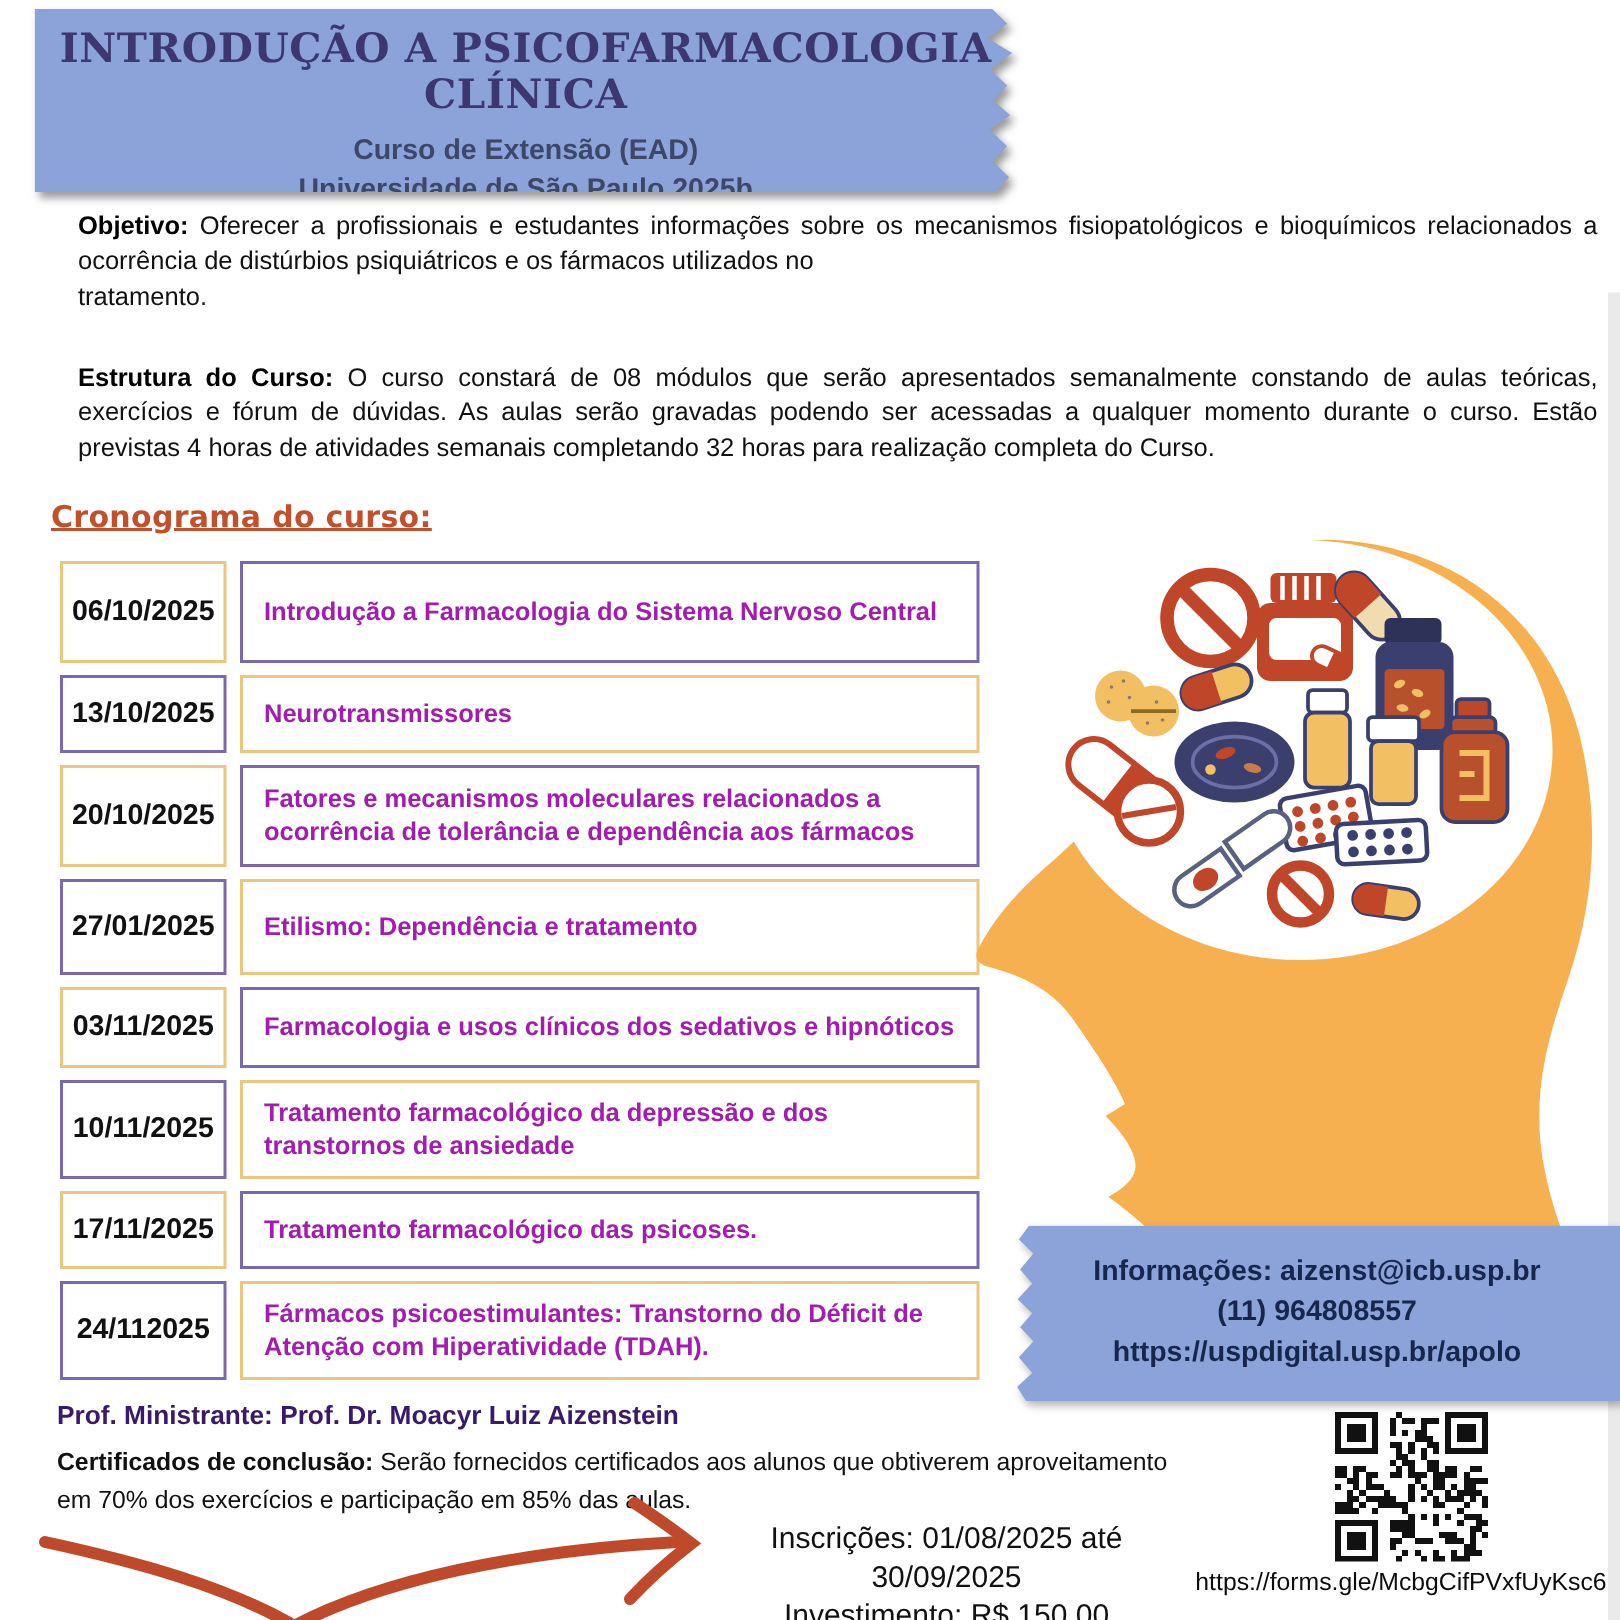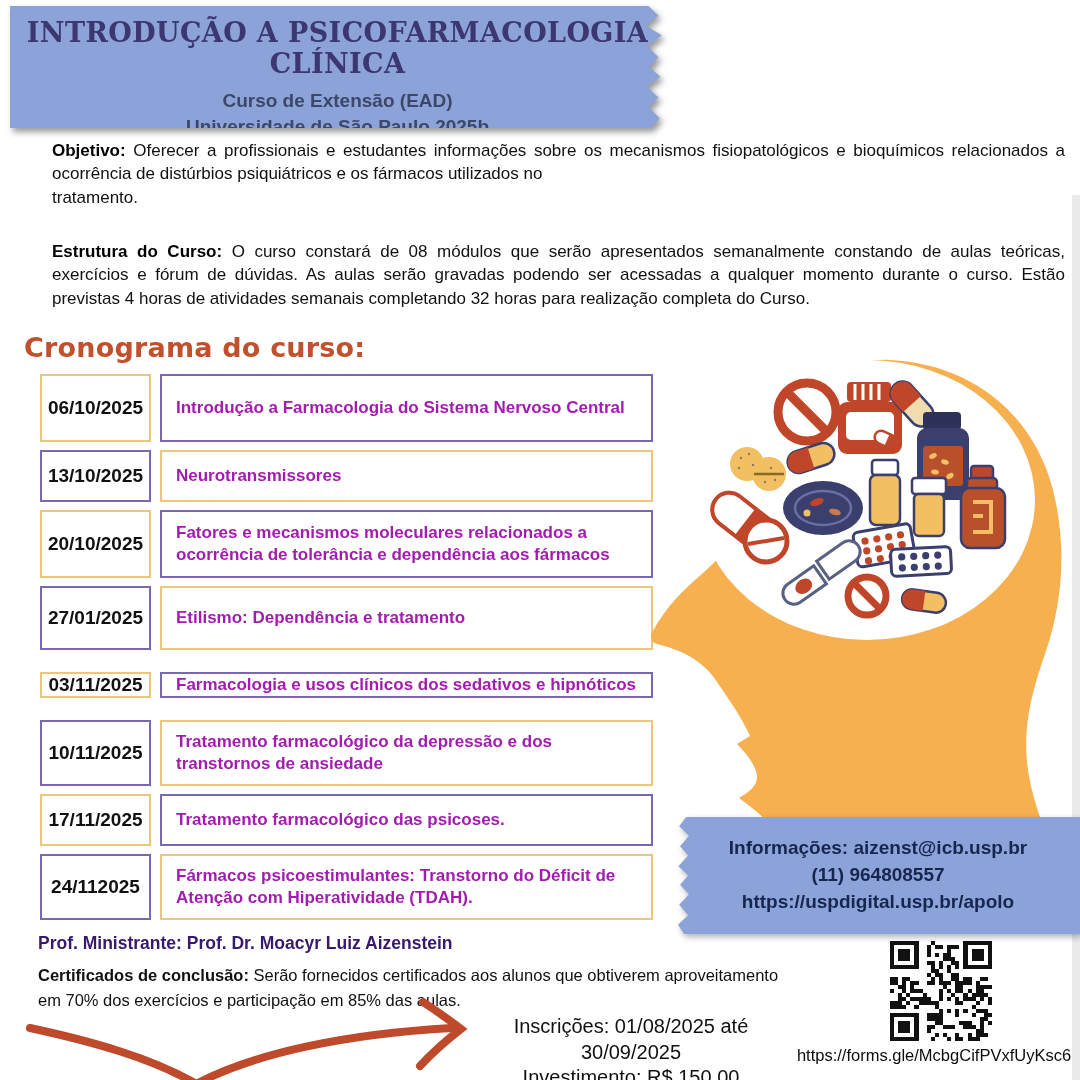--- a/index.html
+++ b/index.html
@@ -5,39 +5,39 @@
   :root{
     --banner-blue:#8ca3d9; --title-ink:#3c3770; --subtitle-ink:#3d4769;
     --heading-orange:#c2502d; --border-orange:#ecc57f; --border-purple:#7a68ae;
     --head-yellow:#f7b050; --pill-red:#c0462a; --pill-navy:#3b3f6e; --pill-yellow:#f2c063;
     --contact-ink:#17264f; --professor-ink:#38196b; --arrow:#bf4a2b;
   }
   html,body{margin:0;padding:0;background:#ffffff;}
   .page{position:relative;width:1080px;height:1080px;background:#ffffff;overflow:hidden;
         font-family:"Liberation Sans",sans-serif;color:#111;}
   
-  .banner-wrap{position:absolute;left:10px;top:6px;z-index:3;filter:drop-shadow(3px 4px 3px rgba(70,70,70,.55));}
+  .banner-wrap{position:absolute;left:23px;top:6px;z-index:3;filter:drop-shadow(3px 4px 3px rgba(70,70,70,.55));}
   .banner{width:655px;height:122px;background:var(--banner-blue);box-sizing:border-box;padding-top:11px;text-align:center;
     clip-path:polygon(0 0,97.5% 0,99% 8%,97% 16%,99.5% 24%,97.3% 33%,99% 42%,97.6% 50%,99.3% 58%,97.2% 66%,99% 75%,97.5% 83%,99.2% 92%,97.8% 100%,0 100%);}
   .banner-title{font-family:"DejaVu Serif",serif;font-weight:bold;font-size:27px;letter-spacing:.4px;color:var(--title-ink);margin:0;}
   .banner-sub{font-size:19px;font-weight:bold;color:var(--subtitle-ink);line-height:26px;margin-top:9px;}
   
   .para{position:absolute;left:52px;width:1013px;font-size:17px;line-height:1.38;text-align:justify;margin:0;}
   .para b{color:#000;}
   .prewrap{white-space:pre-line;}
   .para-objetivo{top:139px;}
   .para-estrutura{top:240px;}
   
-  .crono-heading{position:absolute;left:24px;top:332px;font-family:"DejaVu Sans",sans-serif;font-weight:bold;
-    font-size:27px;color:var(--heading-orange);margin:0;letter-spacing:.2px;}
+  .crono-heading{position:absolute;left:34px;top:332px;font-family:"DejaVu Sans",sans-serif;font-weight:bold;
+    font-size:20px;color:var(--heading-orange);margin:0;letter-spacing:.2px;text-decoration:underline;}
   .crono-table{position:absolute;left:40px;top:374px;width:613px;display:flex;flex-direction:column;gap:8px;}
   .crono-row{display:flex;gap:9px;}
   .crono-row:nth-child(1){min-height:68px;} .crono-row:nth-child(2){min-height:52px;}
   .crono-row:nth-child(3){min-height:68px;} .crono-row:nth-child(4){min-height:64px;}
-  .crono-row:nth-child(5){min-height:54px;align-items:center;} .crono-row:nth-child(6){min-height:66px;}
+  .crono-row:nth-child(5){min-height:54px;} .crono-row:nth-child(6){min-height:66px;}
   .crono-row:nth-child(7){min-height:52px;} .crono-row:nth-child(8){min-height:66px;}
   .date-box{width:107px;flex:none;border:2px solid;background:#fff;display:flex;align-items:center;justify-content:center;
     font-weight:bold;font-size:19px;}
   .topic-box{flex:1;border:2px solid;background:#fff;display:flex;align-items:center;padding:0 14px;
     font-weight:bold;font-size:17px;line-height:1.3;color:#a21caf;}
   .crono-row:nth-child(odd) .date-box{border-color:var(--border-orange);}
   .crono-row:nth-child(odd) .topic-box{border-color:var(--border-purple);}
   .crono-row:nth-child(even) .date-box{border-color:var(--border-purple);}
   .crono-row:nth-child(even) .topic-box{border-color:var(--border-orange);}
   

